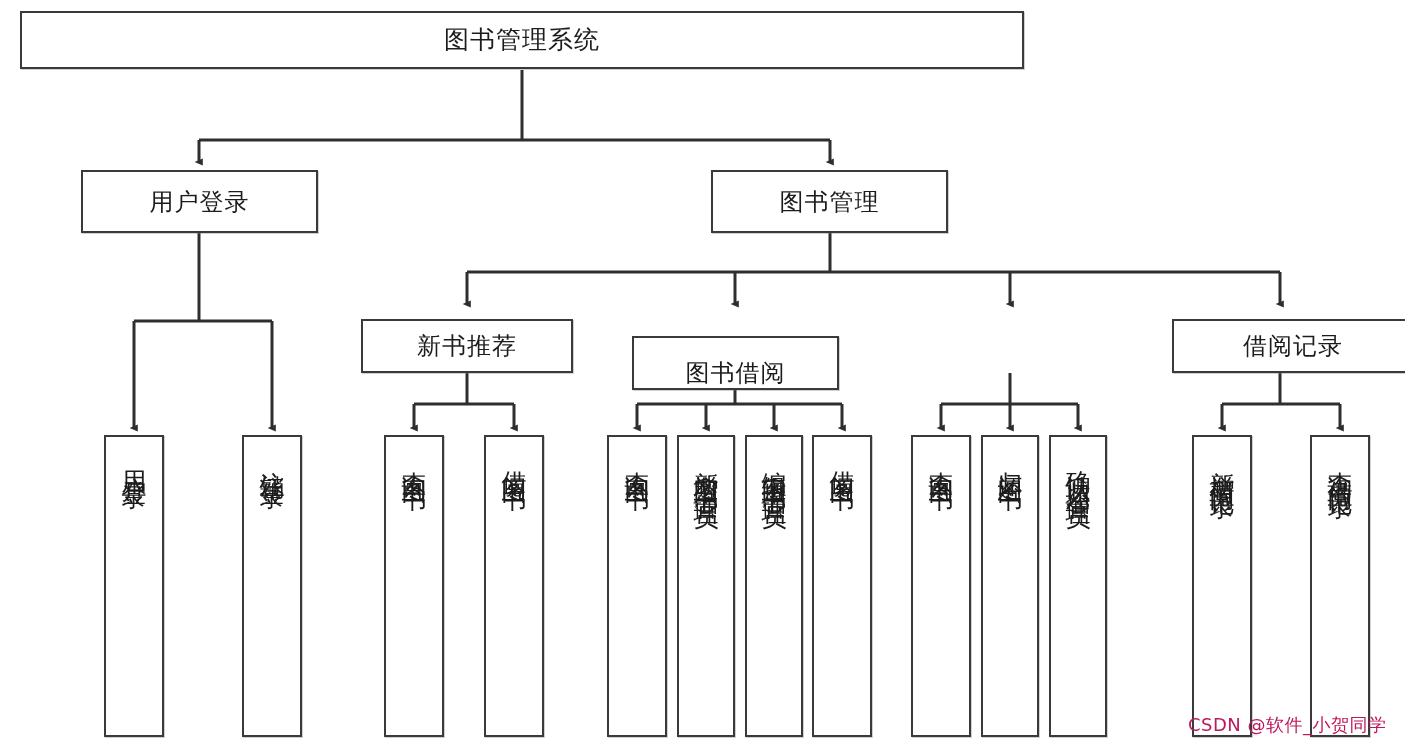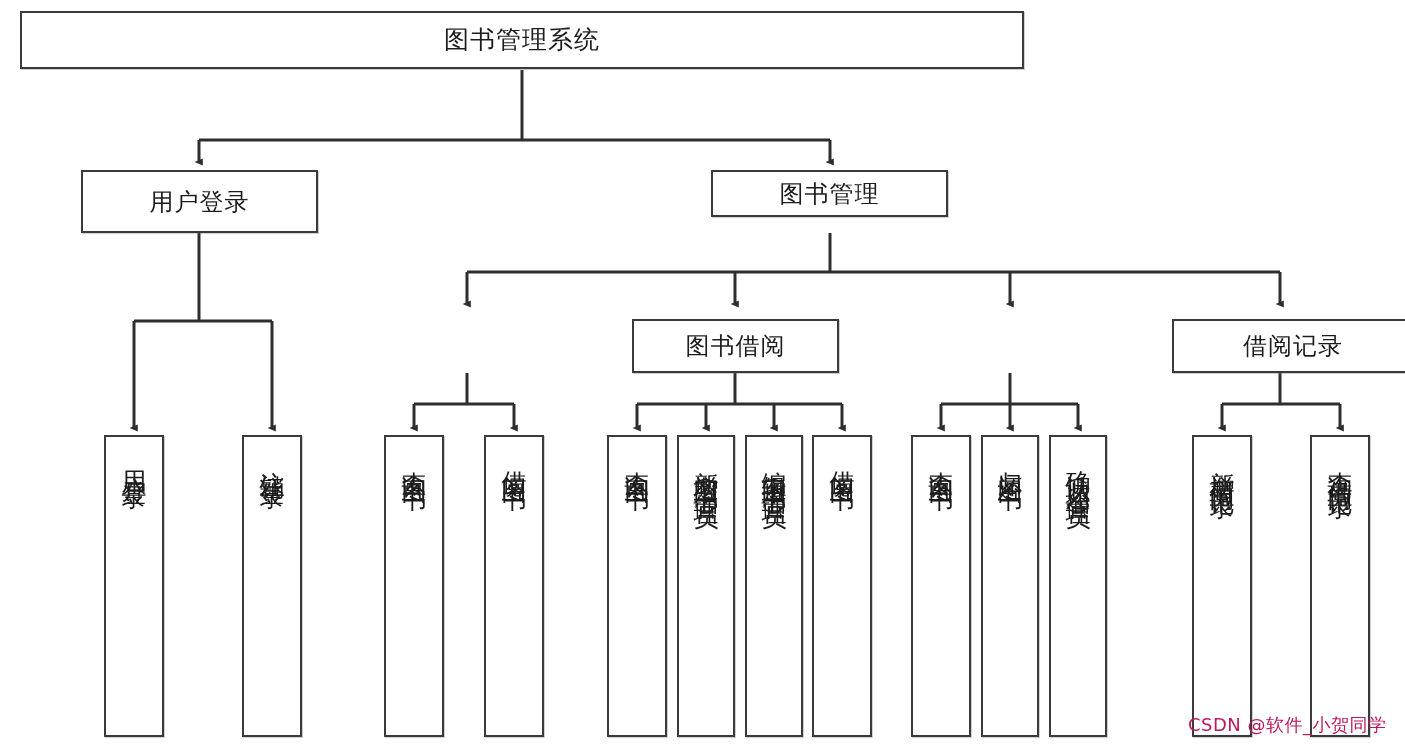--- a/index.html
+++ b/index.html
@@ -129,25 +129,28 @@
     </g>
   </svg>
 
   <div class="node h root" style="left:20px; top:11px; width:1004px; height:58px;">
     <span class="label">图书管理系统</span>
   </div>
 
   <div class="node h" style="left:81px; top:170px; width:237px; height:63px;">
     <span class="label">用户登录</span>
   </div>
-  <div class="node h" style="left:711px; top:170px; width:237px; height:47px;">
+  <div class="node h" style="left:711px; top:170px; width:237px; height:63px;">
     <span class="label">图书管理</span>
   </div>
 
-  <div class="node h" style="left:632px; top:319px; width:207px; height:54px;">
+  <div class="node h" style="left:361px; top:319px; width:212px; height:54px;">
+    <span class="label">新书推荐</span>
+  </div>
+  <div class="node h" style="left:632px; top:336px; width:207px; height:54px;align-items:flex-end;">
     <span class="label">图书借阅</span>
   </div>
   <div class="node h" style="left:1172px; top:319px; width:242px; height:54px;">
     <span class="label">借阅记录</span>
   </div>
 
   <div class="node v" style="left:104px; top:435px; width:60px; height:302px;">
     <span class="label">用户登录</span>
   </div>
   <div class="node v" style="left:242px; top:435px; width:60px; height:302px;">

